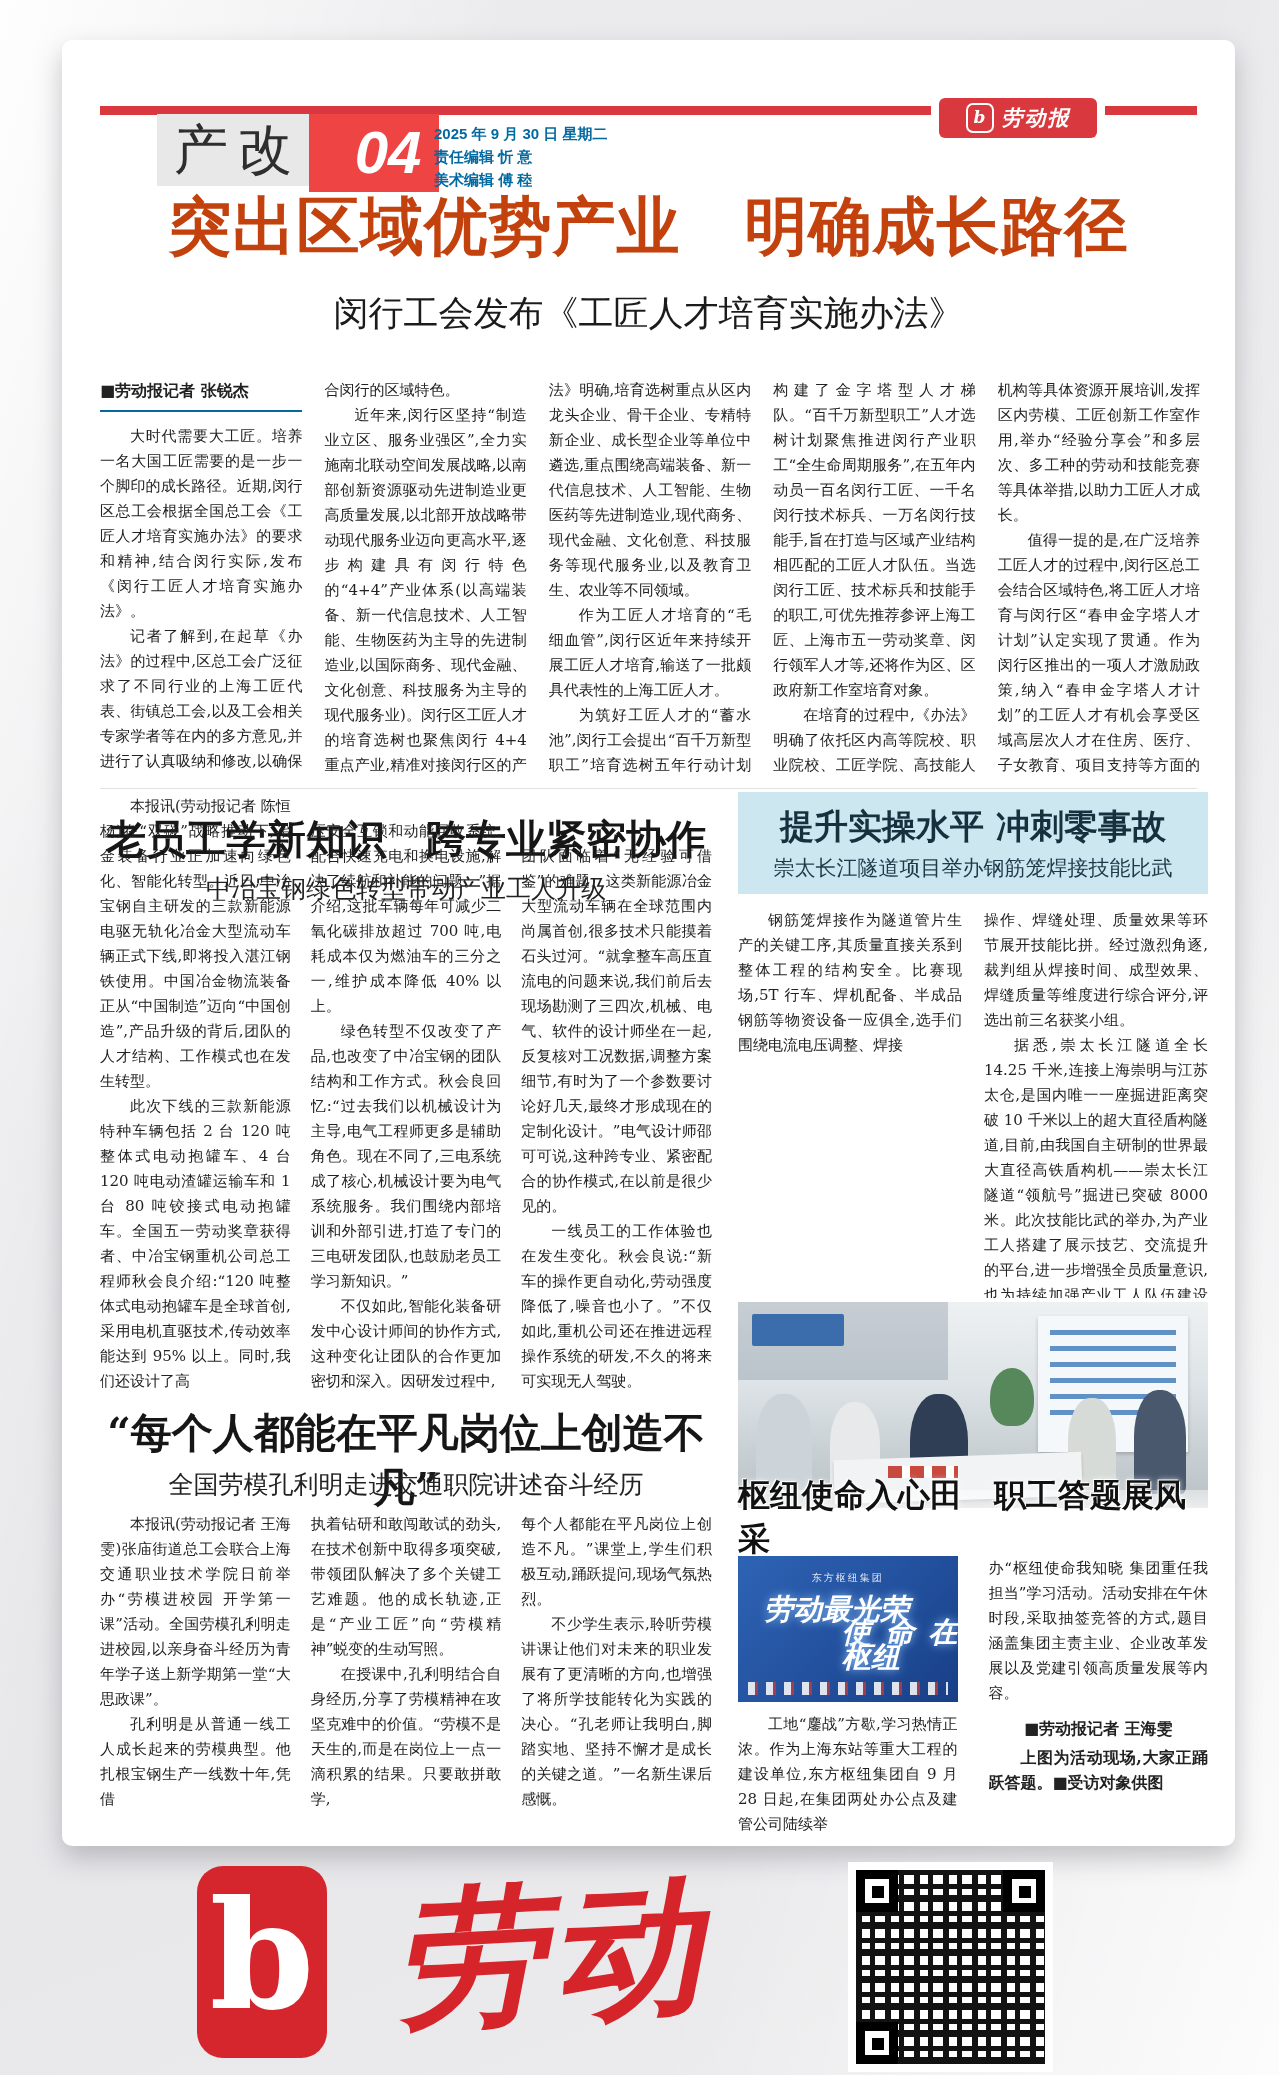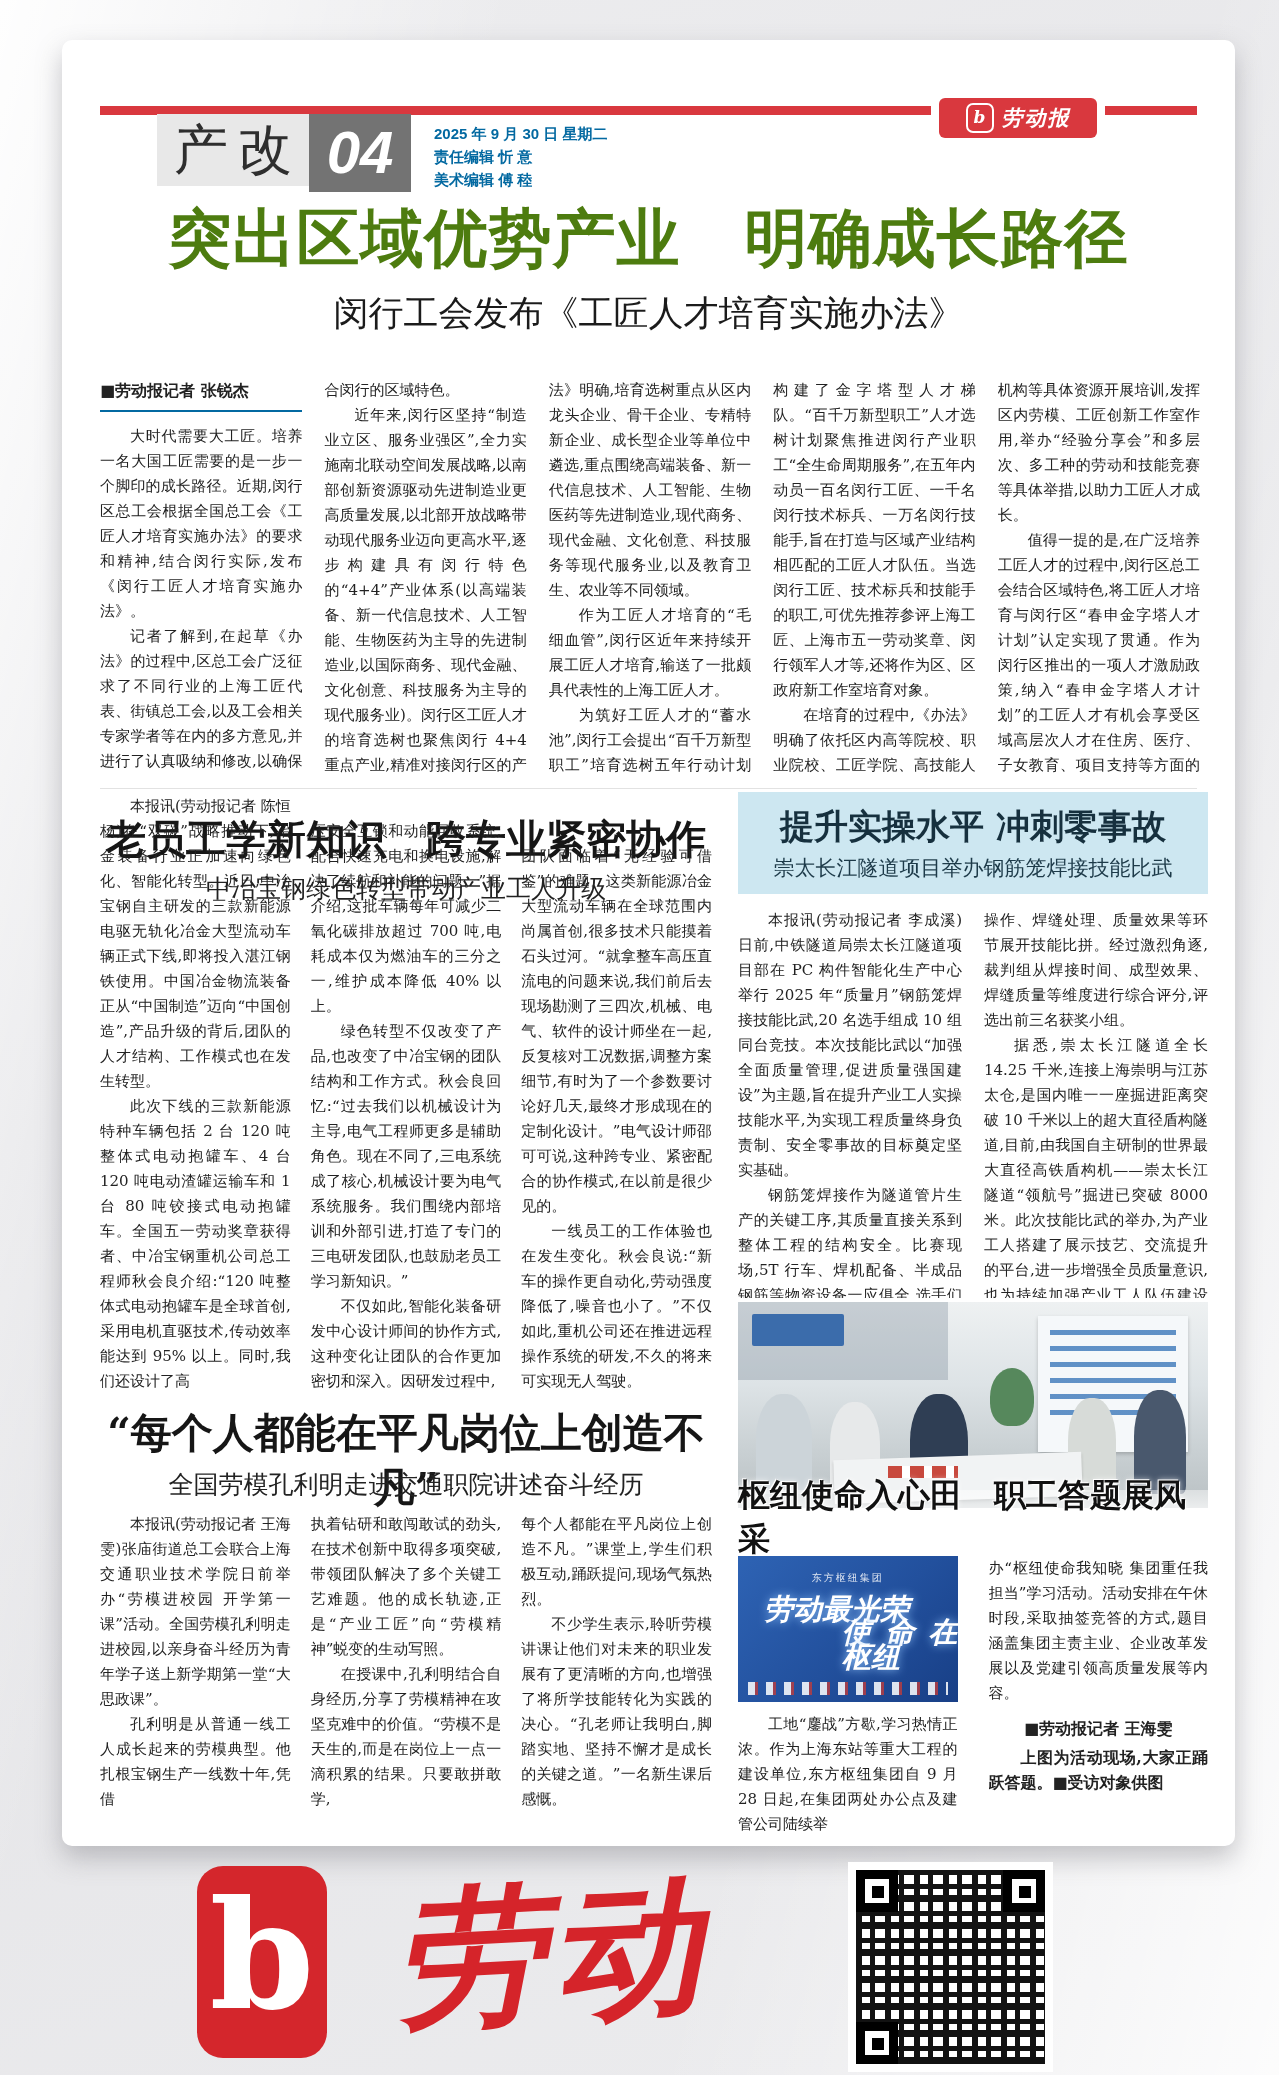--- a/index.html
+++ b/index.html
@@ -25,31 +25,31 @@
   .brand-badge .bico{
     width:24px;height:26px;border:2px solid #fff;border-radius:7px;color:#fff;
     font:bold 17px/24px "DejaVu Serif",serif;text-align:center;font-style:italic;
   }
   .brand-badge .btxt{color:#fff;font-weight:bold;font-style:italic;font-size:21px;letter-spacing:2px;}
   .section-box{
     position:absolute;left:95px;top:74px;width:152px;height:72px;background:#e8e8e8;
     font-size:54px;line-height:72px;text-align:center;letter-spacing:10px;color:#2e2e2e;text-indent:10px;
   }
   .pagenum-box{
-    position:absolute;left:247px;top:74px;width:102px;height:78px;background:#737373;
+    position:absolute;left:247px;top:74px;width:102px;height:78px;background:#ef4444;
     color:#fff;font-family:"Liberation Sans",sans-serif;font-weight:800;font-style:italic;
-    font-size:60px;line-height:78px;text-align:center;
+    font-size:60px;line-height:78px;text-align:center;padding-left:28px;
   }
   .dateblock{
     position:absolute;left:372px;top:82px;font-family:"Liberation Sans",sans-serif;
     font-size:15px;line-height:23px;font-weight:bold;color:#0369a1;
   }
   
-  .lead-hl{position:absolute;left:0;top:156px;width:100%;margin:0;text-align:center;
-    font-size:63px;font-weight:800;color:#4d7c0f;letter-spacing:1px;}
+  .lead-hl{position:absolute;left:0;top:144px;width:100%;margin:0;text-align:center;
+    font-size:63px;font-weight:800;color:#c2410c;letter-spacing:1px;}
   .lead-sub{position:absolute;left:0;top:250px;width:100%;margin:0;text-align:center;
     font-size:35px;font-weight:500;color:#1b1b1b;}
   .cols{display:flex;}
   .cols .col{flex:1;overflow:hidden;font-size:15px;line-height:25px;text-align:justify;}
   p{margin:0;text-indent:2em;text-align:justify;}
   p.cont{text-indent:0;}
   .byline{font-weight:bold;font-size:16px;border-bottom:2px solid #0369a1;
     padding-bottom:7px;margin-bottom:12px;}
   .lead-cols{position:absolute;left:38px;top:338px;width:1100px;height:398px;gap:22px;}
   .divider{position:absolute;left:38px;top:748px;width:1097px;height:1px;background:#e2e2e2;}
@@ -192,21 +192,20 @@
       <p>不少学生表示,聆听劳模讲课让他们对未来的职业发展有了更清晰的方向,也增强了将所学技能转化为实践的决心。“孔老师让我明白,脚踏实地、坚持不懈才是成长的关键之道。”一名新生课后感慨。</p>
     </div>
   </div>
 
   <div class="teal-box">
     <h2 class="teal-hl">提升实操水平 冲刺零事故</h2>
     <h3 class="teal-sub">崇太长江隧道项目举办钢筋笼焊接技能比武</h3>
   </div>
   <div class="cols right-cols">
     <div class="col">
-      <p>本报讯(劳动报记者 李成溪)日前,中铁隧道局崇太长江隧道项目部在 PC 构件智能化生产中心举行 2025 年“质量月”钢筋笼焊接技能比武,20 名选手组成 10 组同台竞技。本次技能比武以“加强全面质量管理,促进质量强国建设”为主题,旨在提升产业工人实操技能水平,为实现工程质量终身负责制、安全零事故的目标奠定坚实基础。</p>
       <p>钢筋笼焊接作为隧道管片生产的关键工序,其质量直接关系到整体工程的结构安全。比赛现场,5T 行车、焊机配备、半成品钢筋等物资设备一应俱全,选手们围绕电流电压调整、焊接</p>
     </div>
     <div class="col">
       <p class="cont">操作、焊缝处理、质量效果等环节展开技能比拼。经过激烈角逐,裁判组从焊接时间、成型效果、焊缝质量等维度进行综合评分,评选出前三名获奖小组。</p>
       <p>据悉,崇太长江隧道全长 14.25 千米,连接上海崇明与江苏太仓,是国内唯一一座掘进距离突破 10 千米以上的超大直径盾构隧道,目前,由我国自主研制的世界最大直径高铁盾构机——崇太长江隧道“领航号”掘进已突破 8000 米。此次技能比武的举办,为产业工人搭建了展示技艺、交流提升的平台,进一步增强全员质量意识,也为持续加强产业工人队伍建设注入了强劲动力。</p>
     </div>
   </div>
 
   <div class="photo">
     <div class="ph" style="left:0;top:0;width:210px;height:78px;background:rgba(96,116,132,.28);"></div>

